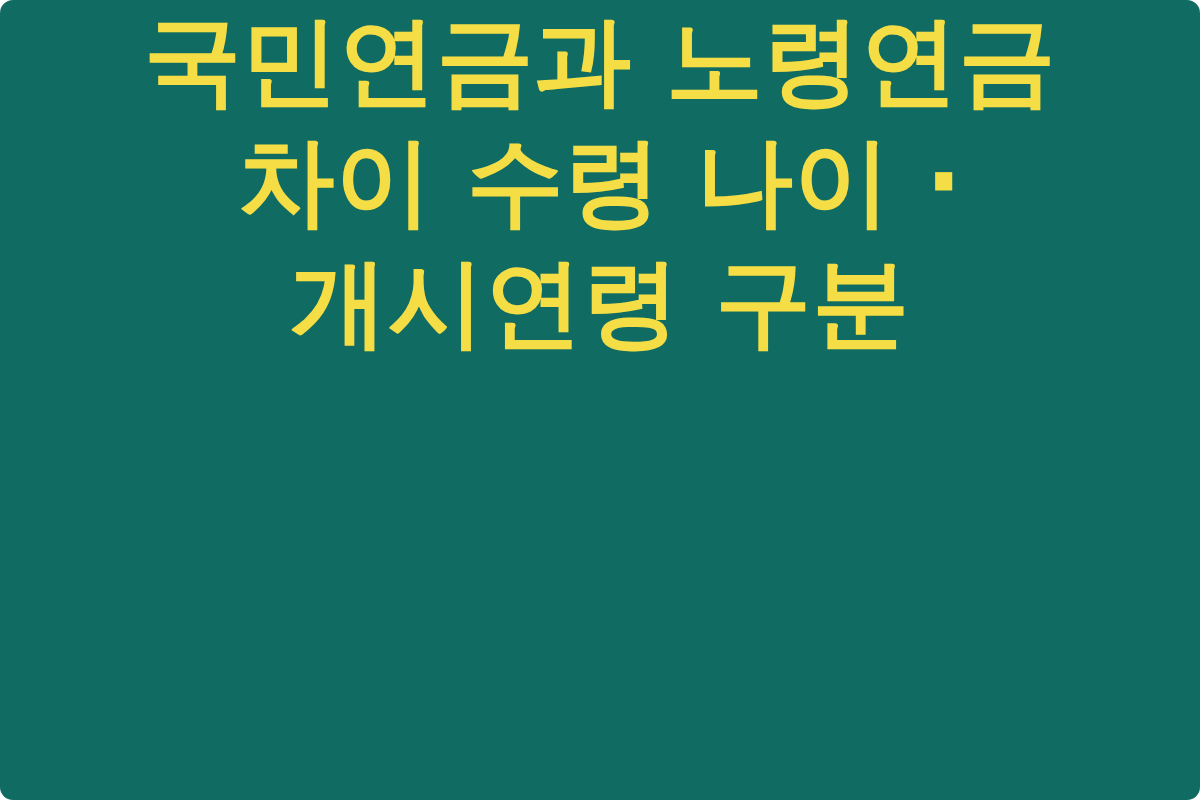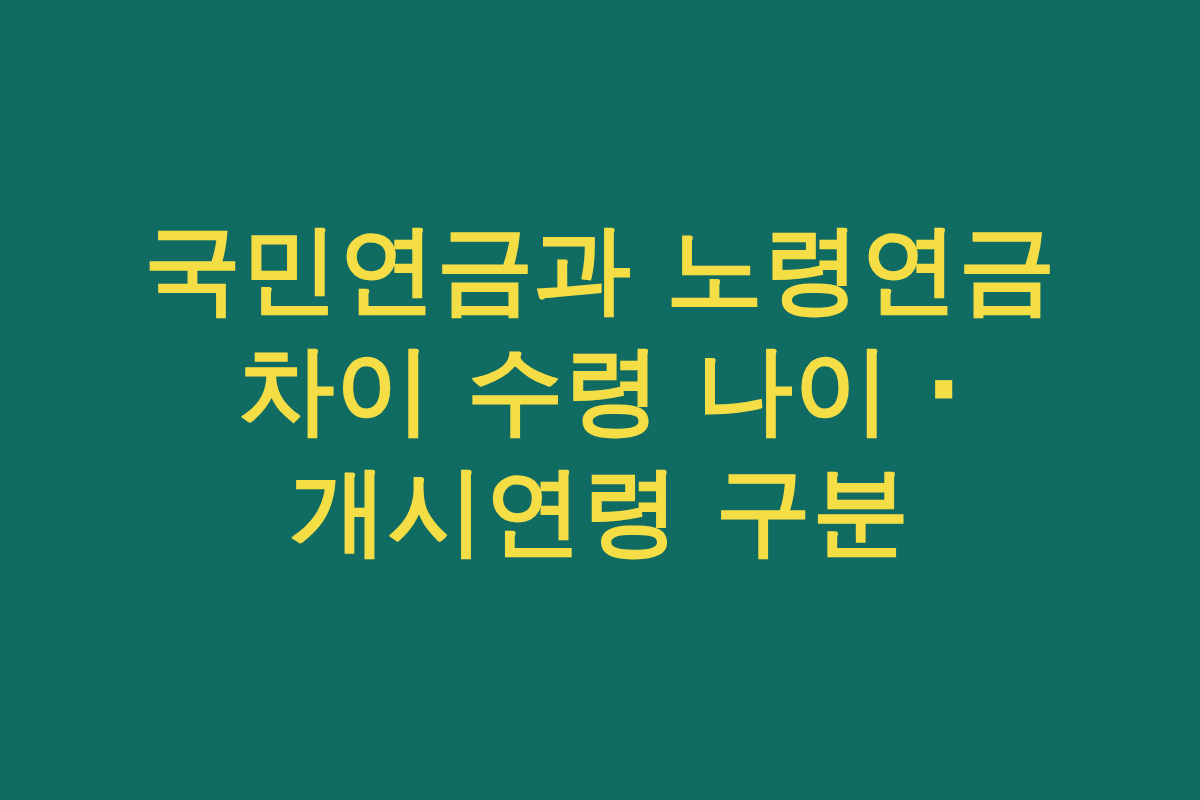--- a/index.html
+++ b/index.html
@@ -14,23 +14,23 @@
     overflow: hidden;
     font-family: "Liberation Sans", "DejaVu Sans", sans-serif;
   }
 
   #card {
     position: relative;
     width: 1200px;
     height: 800px;
     box-sizing: border-box;
     display: flex;
-    align-items: center;
     justify-content: center;
     background: #106b62; 
+    border-radius: 13px;
   }
 
   #headline {
     width: 1010px;
     margin: 0;
     padding: 0 0 22px 0;   
     text-align: center;
     color: #f5de45;        
     font-family: "DejaVu Sans", "Liberation Sans", sans-serif;
     font-weight: 700;

